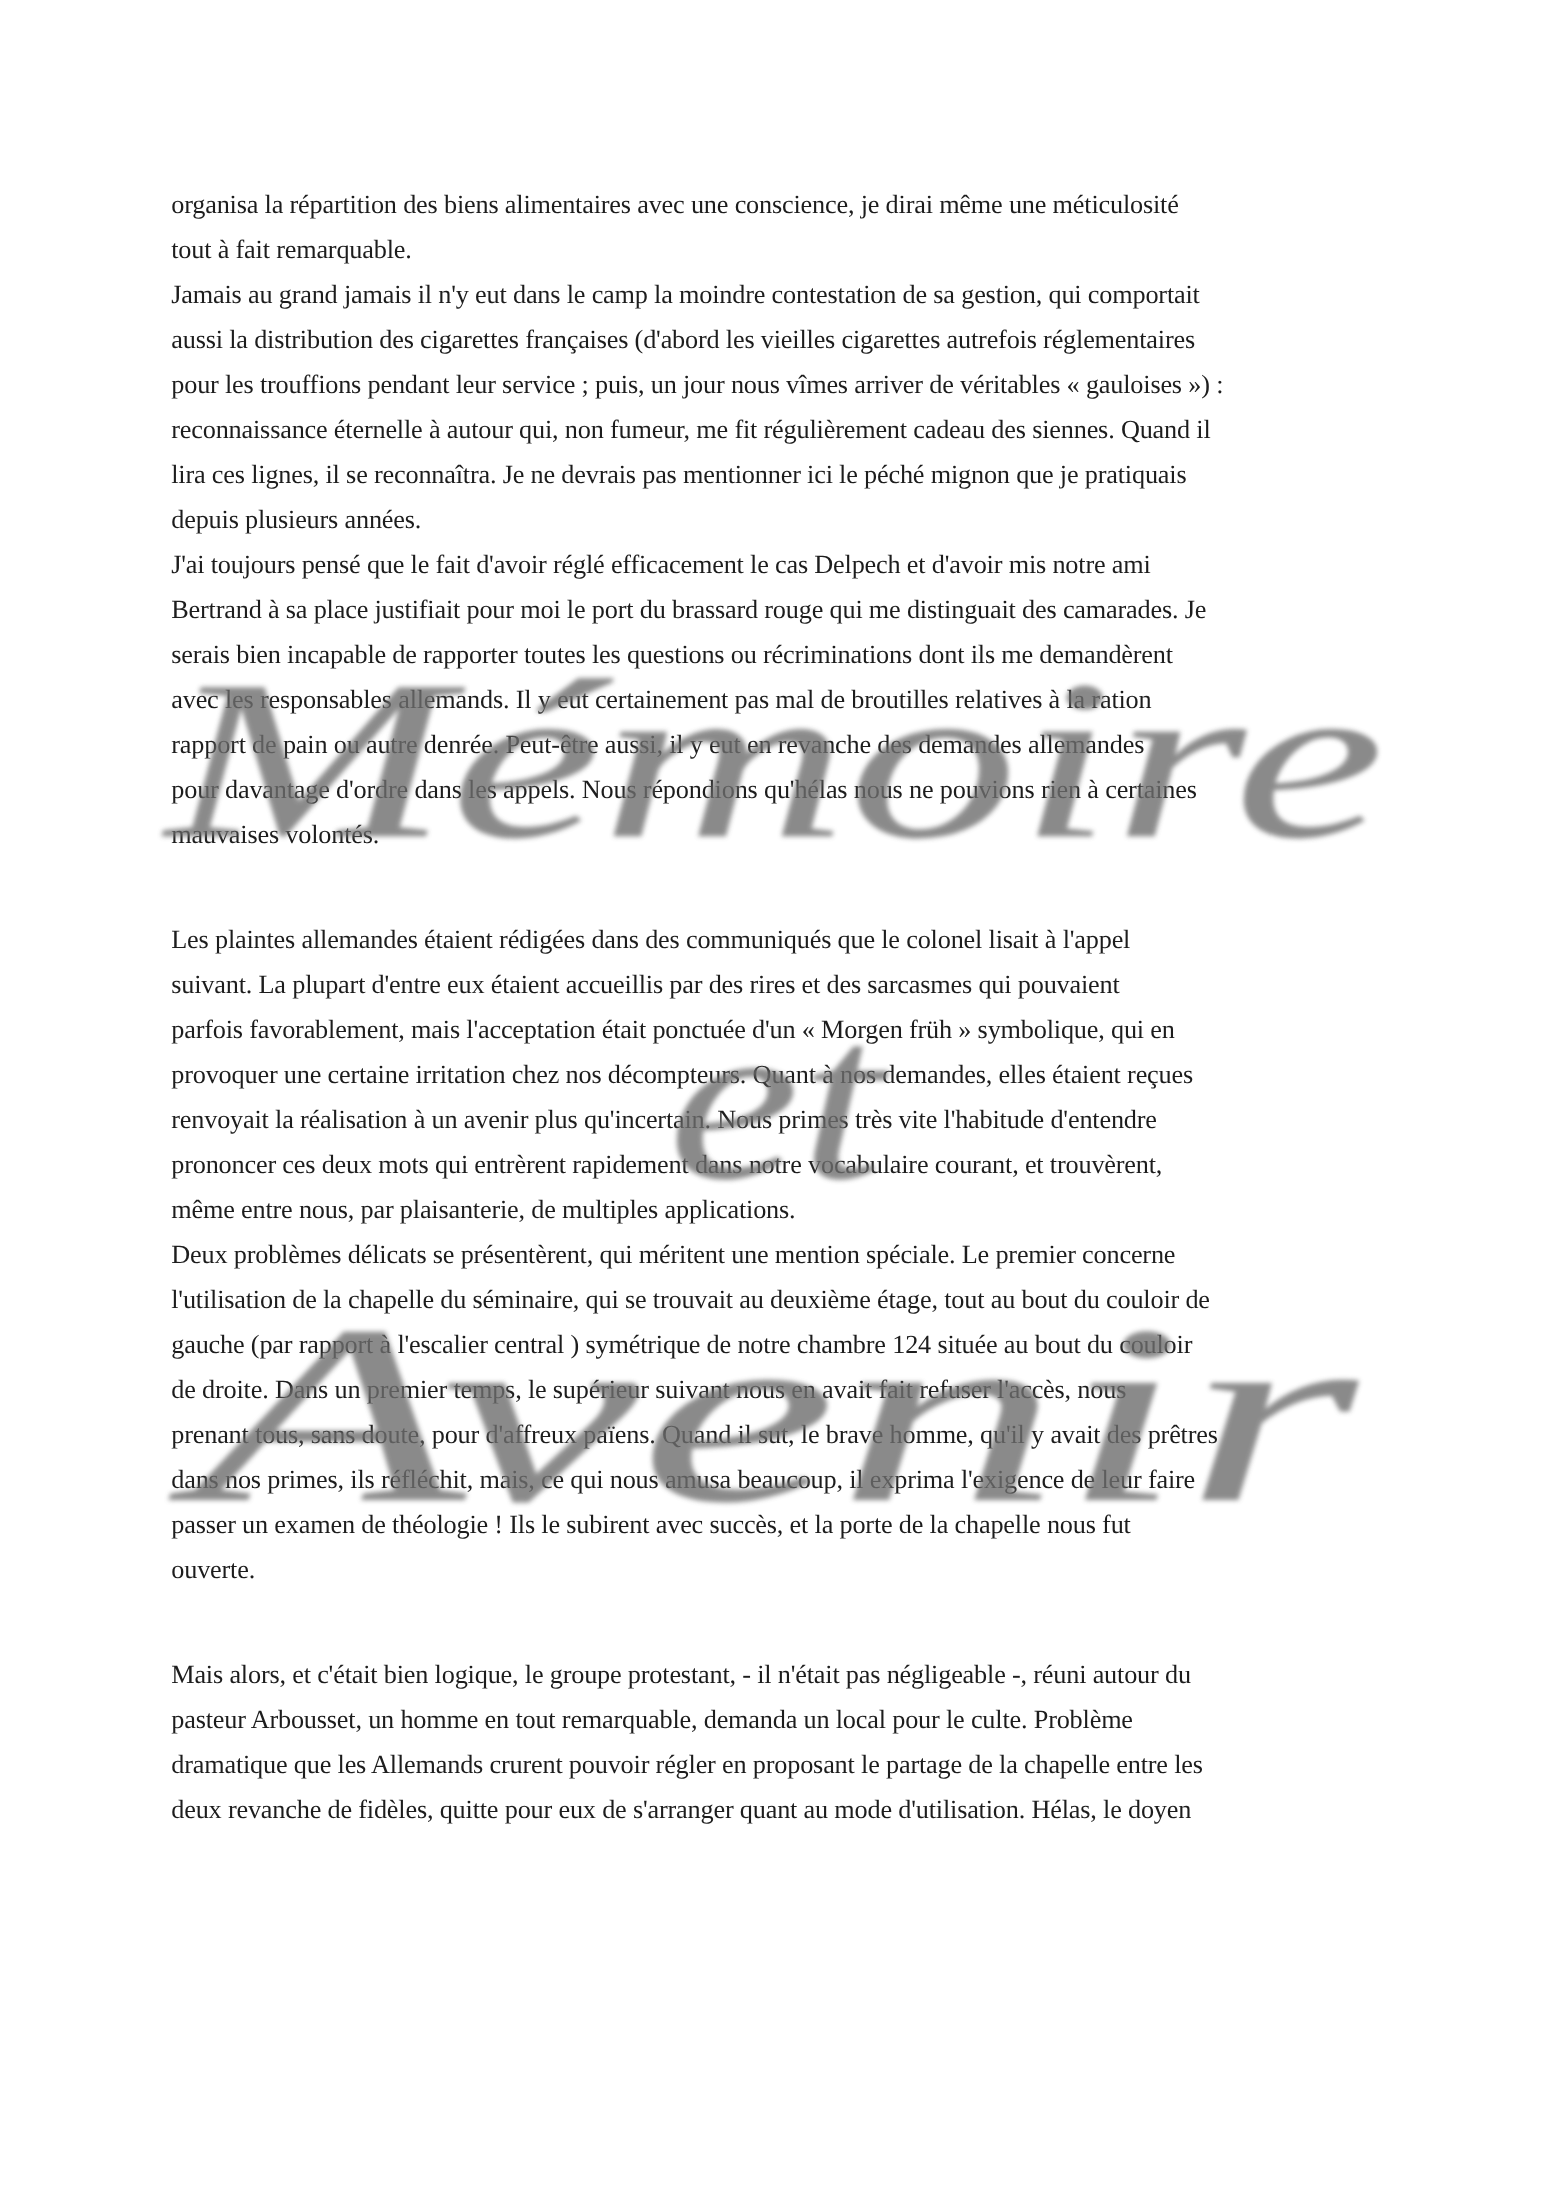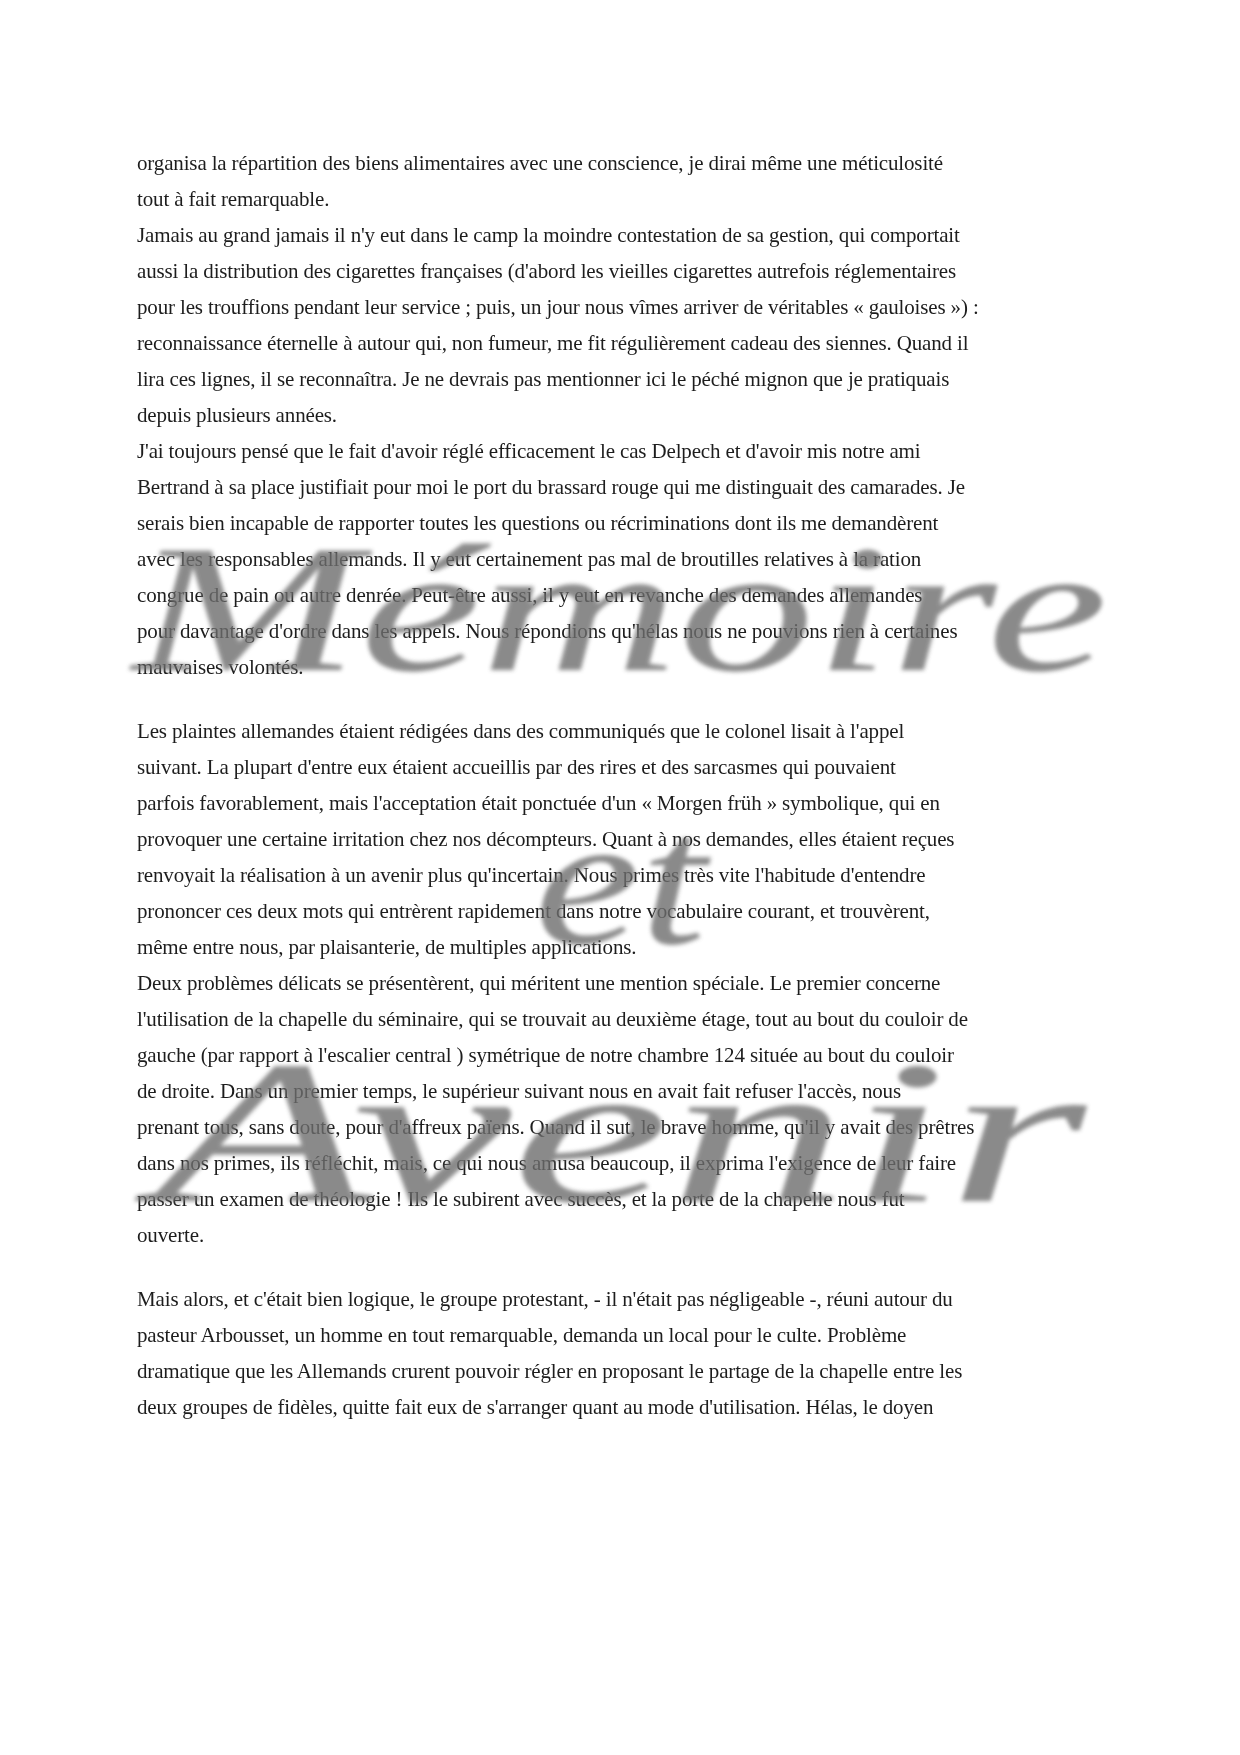--- a/index.html
+++ b/index.html
@@ -18,21 +18,21 @@
   .content {
     position: absolute;
     left: 137px;
     top: 145px;
     width: 980px;
     color: #1d1d1d;
     font-size: 21px;
     letter-spacing: -0.15px;
   }
   .para { margin: 0; }
-  .para.gap { margin-top: 28px; }
+  .para.gap { margin-top: 48px; }
   .line {
     display: block;
     height: 36px;
     line-height: 36px;
     white-space: nowrap;
   }
   .watermark { pointer-events: none; }
   .wm-line {
     position: absolute;
     left: 0;
@@ -73,21 +73,21 @@
         <span class="line">pour les trouffions pendant leur service ; puis, un jour nous vîmes arriver de véritables « gauloises ») :</span>
         <span class="line">reconnaissance éternelle à autour qui, non fumeur, me fit régulièrement cadeau des siennes. Quand il</span>
         <span class="line">lira ces lignes, il se reconnaîtra. Je ne devrais pas mentionner ici le péché mignon que je pratiquais</span>
         <span class="line">depuis plusieurs années.</span>
       </p>
       <p class="para">
         <span class="line">J'ai toujours pensé que le fait d'avoir réglé efficacement le cas Delpech et d'avoir mis notre ami</span>
         <span class="line">Bertrand à sa place justifiait pour moi le port du brassard rouge qui me distinguait des camarades. Je</span>
         <span class="line">serais bien incapable de rapporter toutes les questions ou récriminations dont ils me demandèrent</span>
         <span class="line">avec les responsables allemands. Il y eut certainement pas mal de broutilles relatives à la ration</span>
-        <span class="line">congrue de pain ou autre denrée. Peut-être aussi, il y eut en revanche des demandes allemandes</span>
+        <span class="line">rapport de pain ou autre denrée. Peut-être aussi, il y eut en revanche des demandes allemandes</span>
         <span class="line">pour davantage d'ordre dans les appels. Nous répondions qu'hélas nous ne pouvions rien à certaines</span>
         <span class="line">mauvaises volontés.</span>
       </p>
       <p class="para gap">
         <span class="line">Les plaintes allemandes étaient rédigées dans des communiqués que le colonel lisait à l'appel</span>
         <span class="line">suivant. La plupart d'entre eux étaient accueillis par des rires et des sarcasmes qui pouvaient</span>
         <span class="line">parfois favorablement, mais l'acceptation était ponctuée d'un « Morgen früh » symbolique, qui en</span>
         <span class="line">provoquer une certaine irritation chez nos décompteurs. Quant à nos demandes, elles étaient reçues</span>
         <span class="line">renvoyait la réalisation à un avenir plus qu'incertain. Nous primes très vite l'habitude d'entendre</span>
         <span class="line">prononcer ces deux mots qui entrèrent rapidement dans notre vocabulaire courant, et trouvèrent,</span>
@@ -100,21 +100,21 @@
         <span class="line">de droite. Dans un premier temps, le supérieur suivant nous en avait fait refuser l'accès, nous</span>
         <span class="line">prenant tous, sans doute, pour d'affreux païens. Quand il sut, le brave homme, qu'il y avait des prêtres</span>
         <span class="line">dans nos primes, ils réfléchit, mais, ce qui nous amusa beaucoup, il exprima l'exigence de leur faire</span>
         <span class="line">passer un examen de théologie ! Ils le subirent avec succès, et la porte de la chapelle nous fut</span>
         <span class="line">ouverte.</span>
       </p>
       <p class="para gap">
         <span class="line">Mais alors, et c'était bien logique, le groupe protestant, - il n'était pas négligeable -, réuni autour du</span>
         <span class="line">pasteur Arbousset, un homme en tout remarquable, demanda un local pour le culte. Problème</span>
         <span class="line">dramatique que les Allemands crurent pouvoir régler en proposant le partage de la chapelle entre les</span>
-        <span class="line">deux groupes de fidèles, quitte fait eux de s'arranger quant au mode d'utilisation. Hélas, le doyen</span>
+        <span class="line">deux revanche de fidèles, quitte pour eux de s'arranger quant au mode d'utilisation. Hélas, le doyen</span>
       </p>
     </div>
 
   <div class="watermark" aria-hidden="true">
     <div class="wm-line wm1" style="color: rgb(110, 110, 110);">
       <span class="wm-inner">Mémoire</span>
     </div>
     <div class="wm-line wm2" style="color: rgb(110, 110, 110);">
       <span class="wm-inner">et</span>
     </div>

